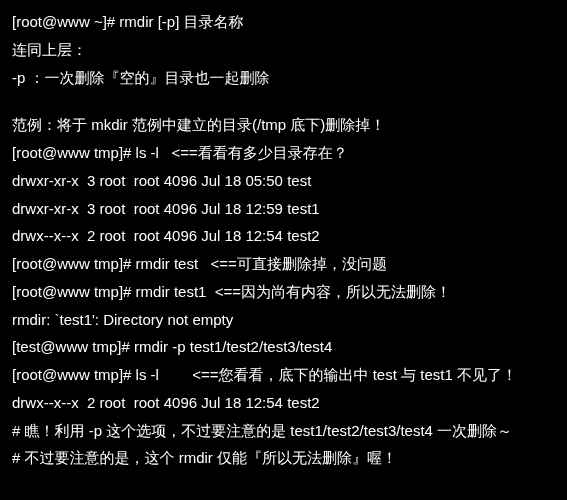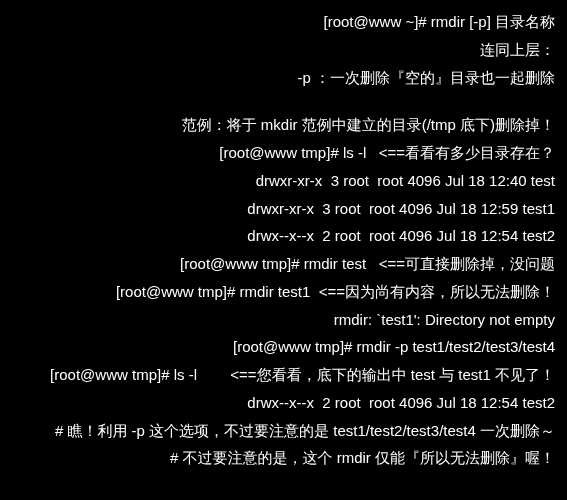--- a/index.html
+++ b/index.html
@@ -1,19 +1,18 @@
 <!DOCTYPE html>
 <html><head>
   <meta charset="utf-8">
   <style>
     * {
       margin: 0;
       padding: 0;
       box-sizing: border-box;
-      text-align: right;
     }
     body {
       background: #000000;
       color: #ffffff;
       font-family: "Microsoft YaHei", "SimSun", Arial, sans-serif;
       font-size: 15px;
       padding: 8px 12px;
       width: 567px;
       line-height: 1.85;
     }
@@ -27,23 +26,23 @@
   </style>
 </head>
 <body>
 
 <div class="line">[root@www ~]# rmdir [-p] 目录名称</div>
 <div class="line">连同上层：</div>
 <div class="line">-p ：一次删除『空的』目录也一起删除</div>
 <div class="spacer"></div>
 <div class="line">范例：将于 mkdir 范例中建立的目录(/tmp 底下)删除掉！</div>
 <div class="line">[root@www tmp]# ls -l   &lt;==看看有多少目录存在？</div>
-<div class="line">drwxr-xr-x  3 root  root 4096 Jul 18 12:40 test</div>
+<div class="line">drwxr-xr-x  3 root  root 4096 Jul 18 05:50 test</div>
 <div class="line">drwxr-xr-x  3 root  root 4096 Jul 18 12:59 test1</div>
 <div class="line">drwx--x--x  2 root  root 4096 Jul 18 12:54 test2</div>
 <div class="line">[root@www tmp]# rmdir test   &lt;==可直接删除掉，没问题</div>
 <div class="line">[root@www tmp]# rmdir test1  &lt;==因为尚有内容，所以无法删除！</div>
 <div class="line">rmdir: `test1': Directory not empty</div>
-<div class="line">[root@www tmp]# rmdir -p test1/test2/test3/test4</div>
+<div class="line">[test@www tmp]# rmdir -p test1/test2/test3/test4</div>
 <div class="line">[root@www tmp]# ls -l        &lt;==您看看，底下的输出中 test 与 test1 不见了！</div>
 <div class="line">drwx--x--x  2 root  root 4096 Jul 18 12:54 test2</div>
 <div class="line"># 瞧！利用 -p 这个选项，不过要注意的是 test1/test2/test3/test4 一次删除～</div>
 <div class="line"># 不过要注意的是，这个 rmdir 仅能『所以无法删除』喔！</div>
 
 </body></html>

